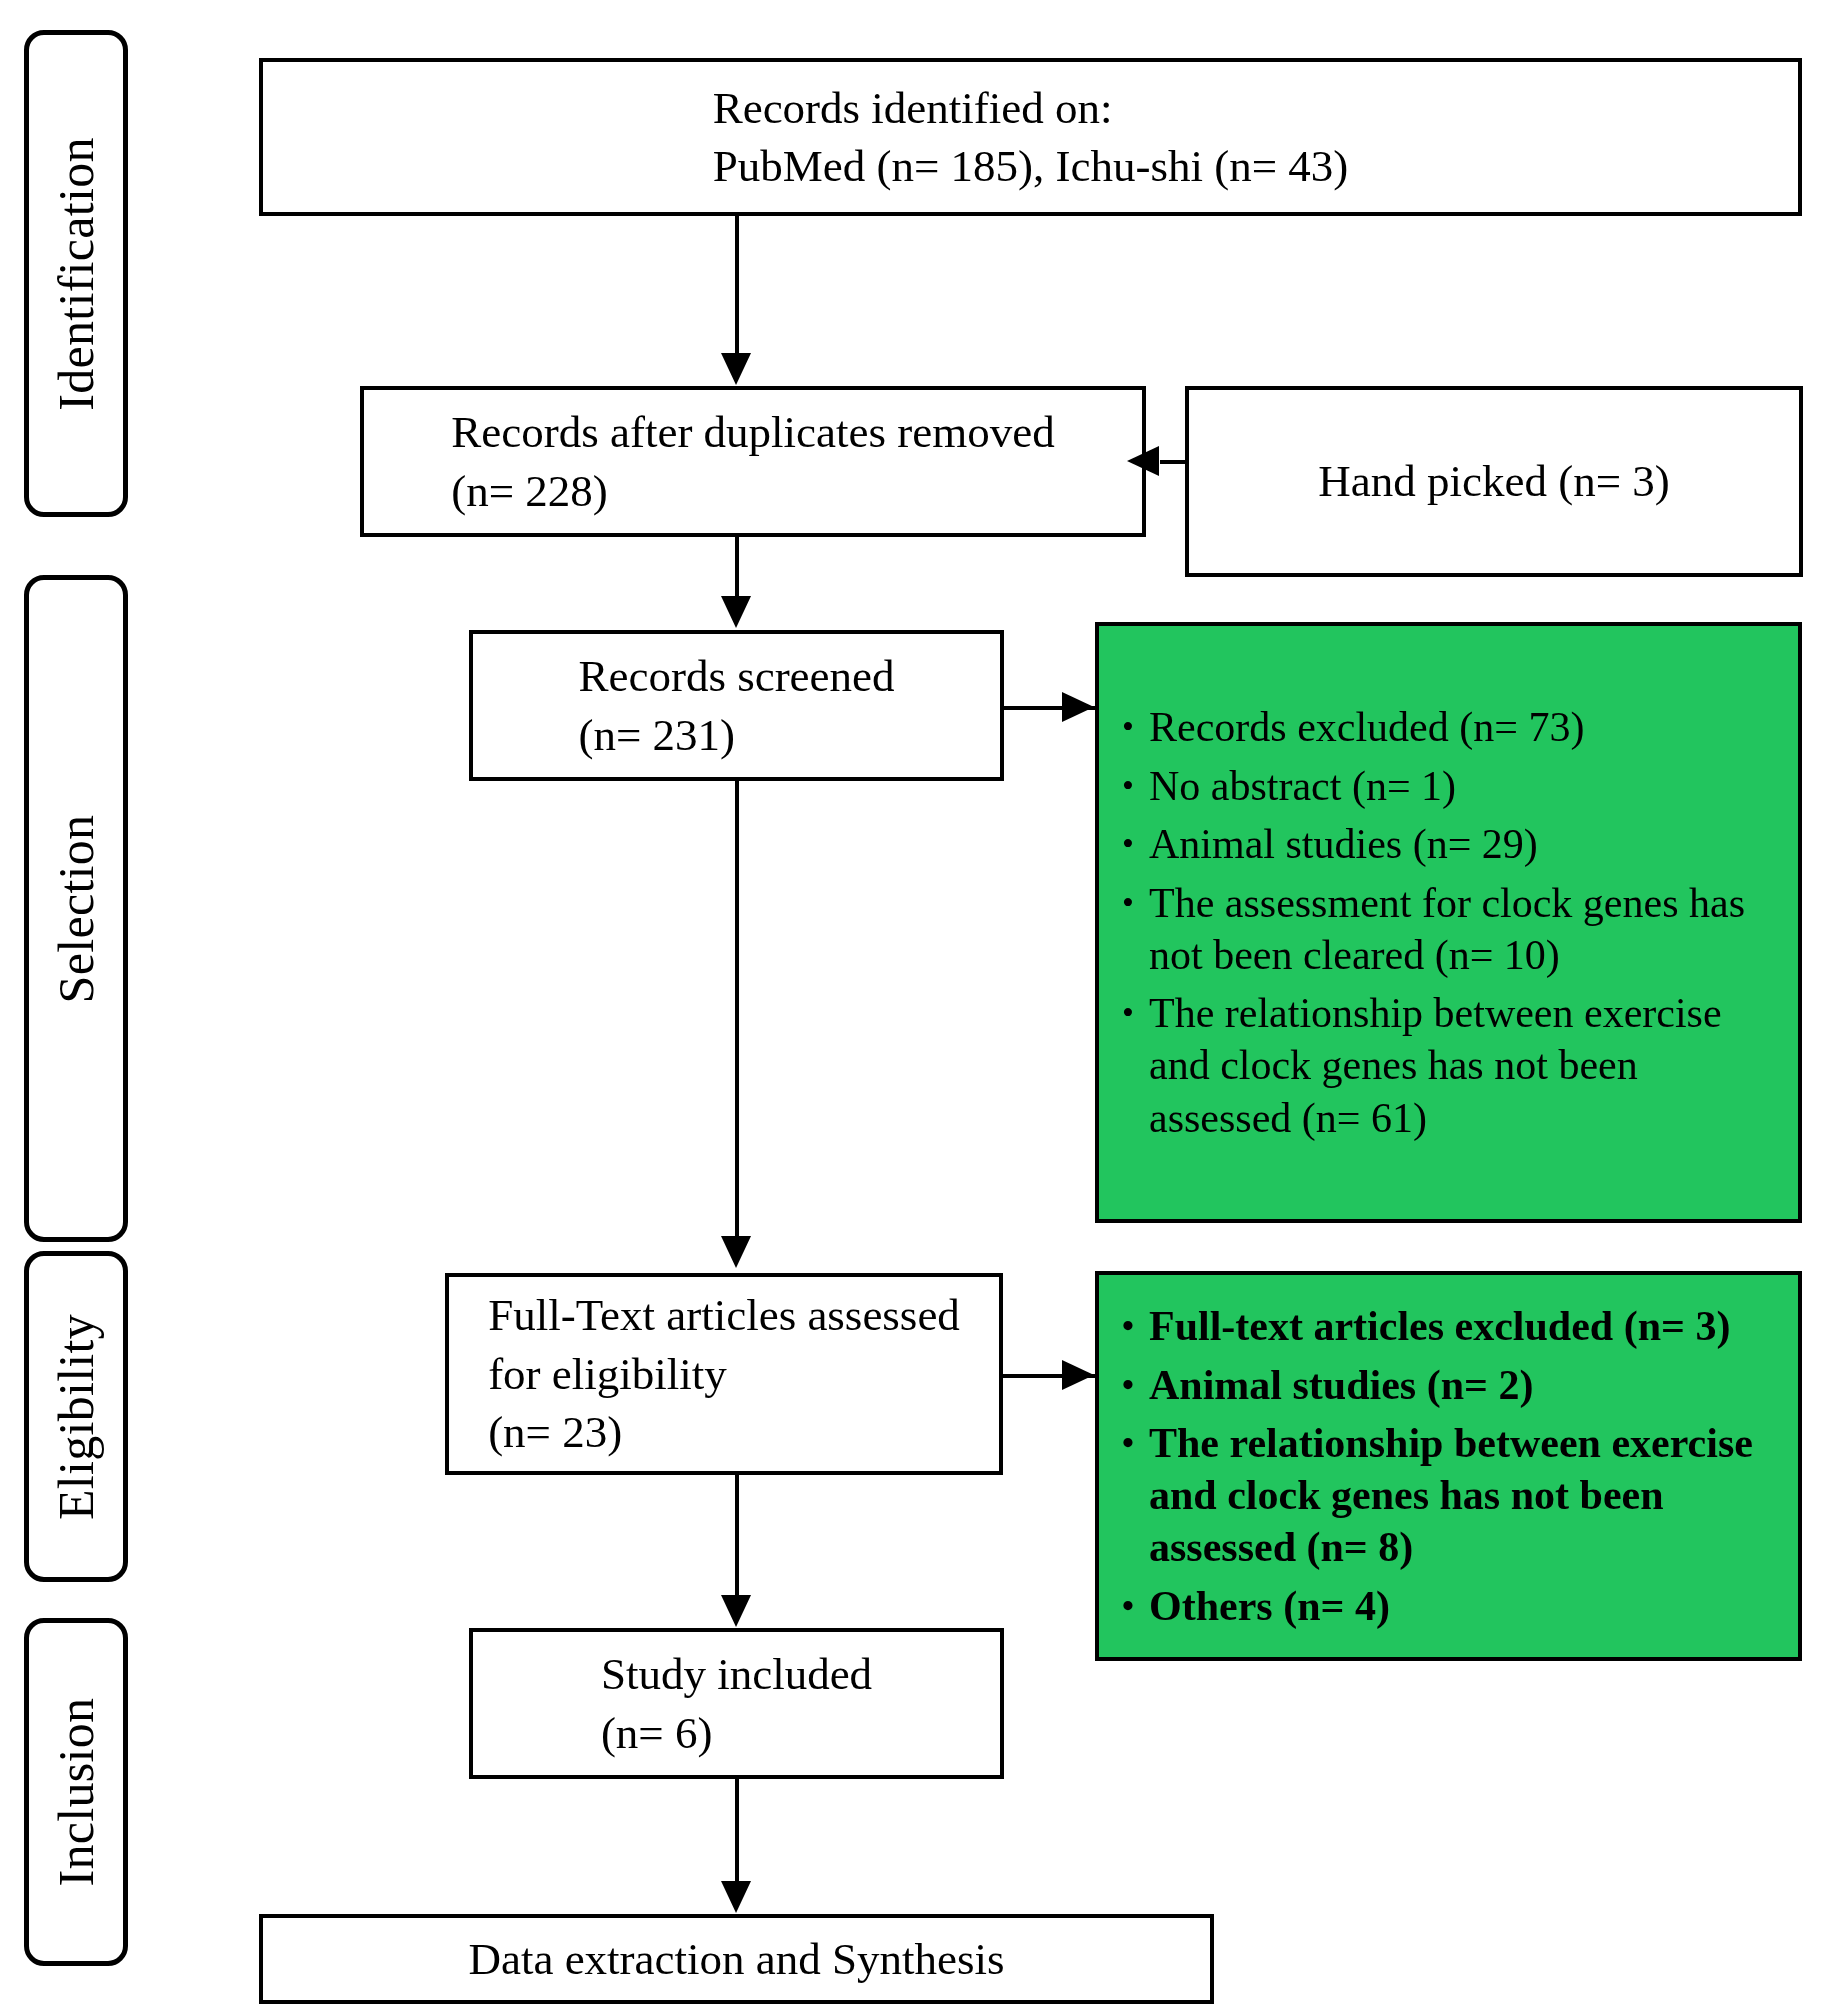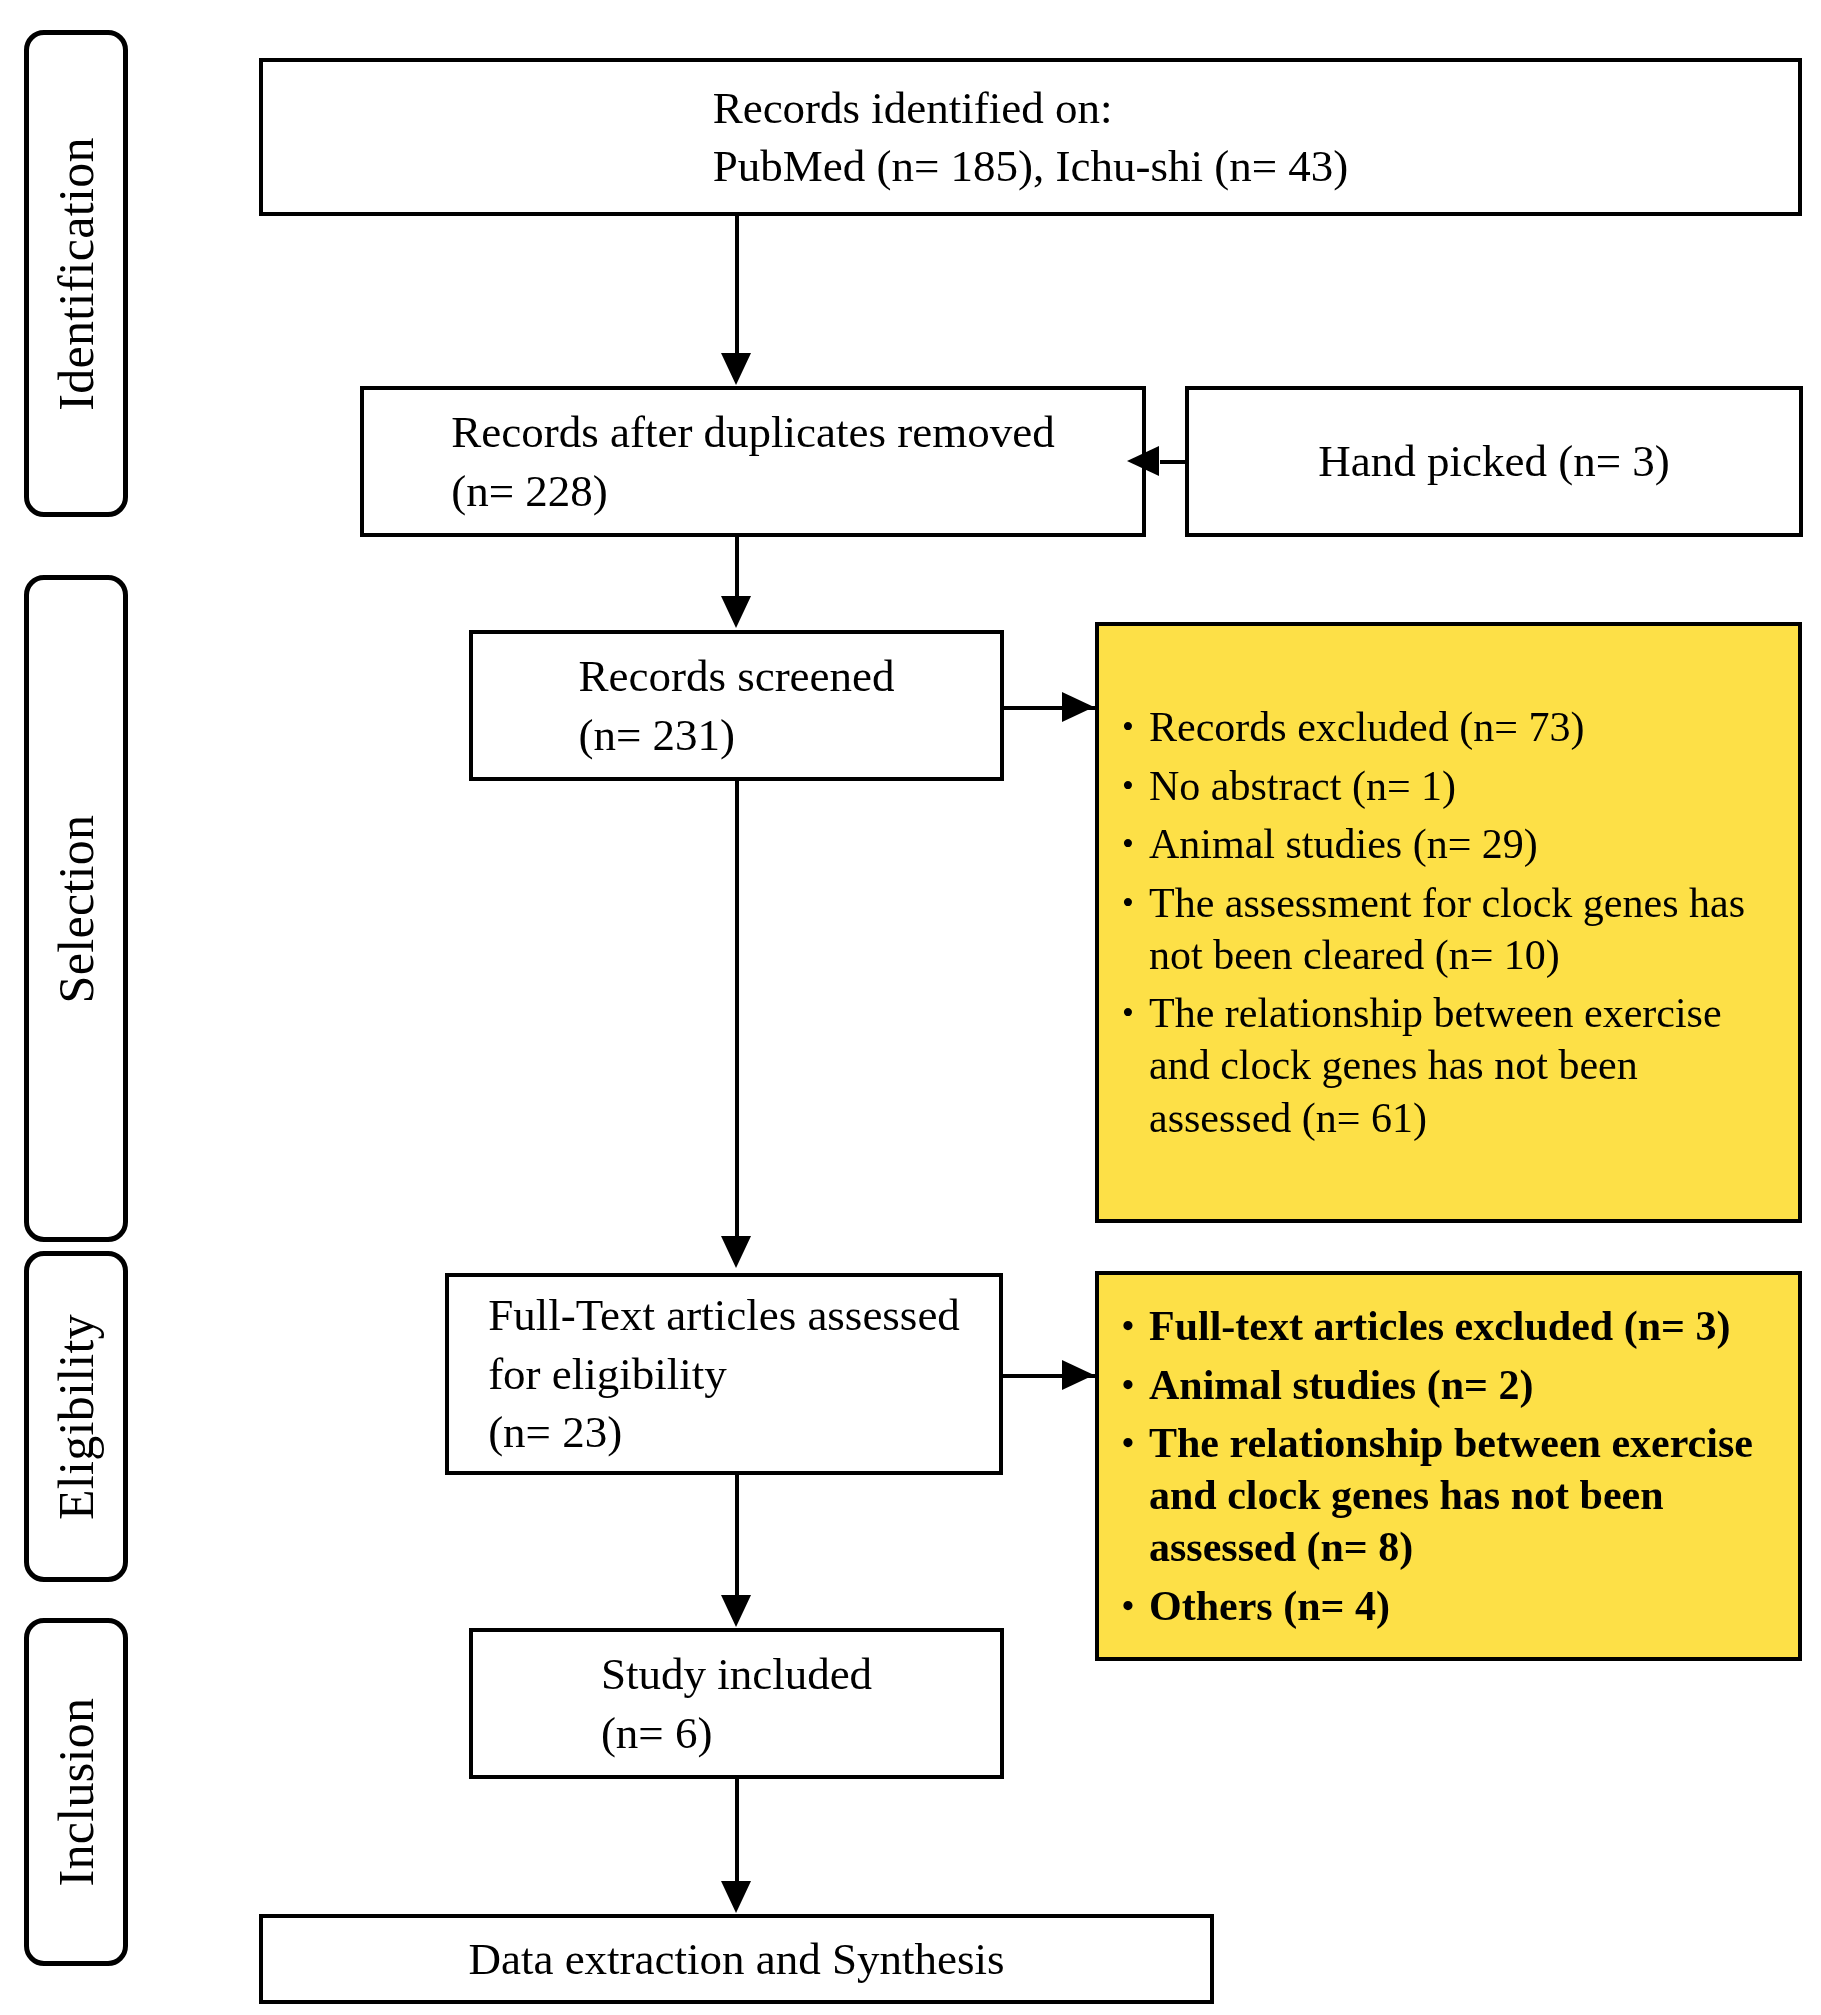--- a/index.html
+++ b/index.html
@@ -53,21 +53,21 @@
   }
   .flow-text {
     font-size: 45px;
     line-height: 1.30;
     padding: 0 9.3px;
   }
 
   
   .list-box {
     position: absolute;
-    background: #fde047;
+    background: #22c55e;
     border: 4px solid #000000;
     display: flex;
     align-items: center;
   }
   .list-box ul {
     list-style: none;
     margin: 0;
     padding: 0 15px 0 23px;
     width: 100%;
   }
@@ -156,21 +156,21 @@
   <div class="vline" style="left:735px; top:216px; height:139px;"></div>
   <div class="arrow-down" style="left:721px; top:353px;"></div>
 
   <div class="flow-box" style="left:344px; top:386px; width:786px; height:151px;margin-left:16px;">
     <div class="flow-text">
       <div>Records after duplicates removed</div>
       <div>(n= 228)</div>
     </div>
   </div>
 
-  <div class="flow-box" style="left:1185px; top:386px; width:618px; height:151px;">
+  <div class="flow-box" style="left:1185px; top:386px; width:618px; height:191px;">
     <div class="flow-text">
       <div>Hand picked (n= 3)</div>
     </div>
   </div>
 
   <div class="hline" style="left:1160px; top:460px; width:27px;"></div>
   <div class="arrow-left" style="left:1127px; top:446px;"></div>
 
   <div class="vline" style="left:735px; top:537px; height:61px;"></div>
   <div class="arrow-down" style="left:721px; top:596px;"></div>

